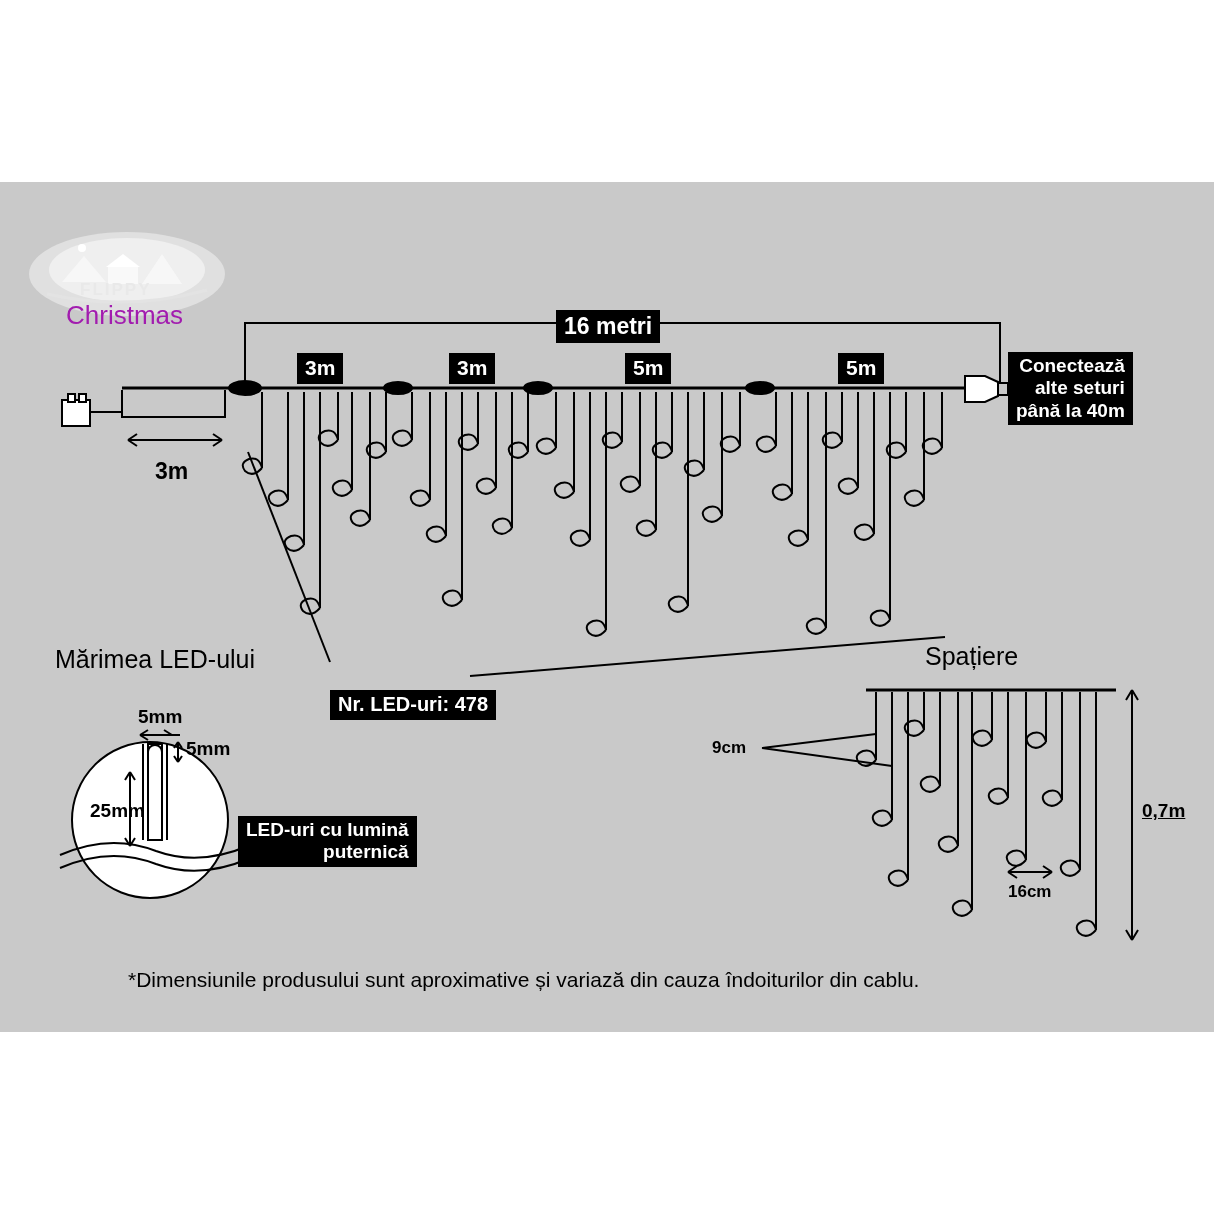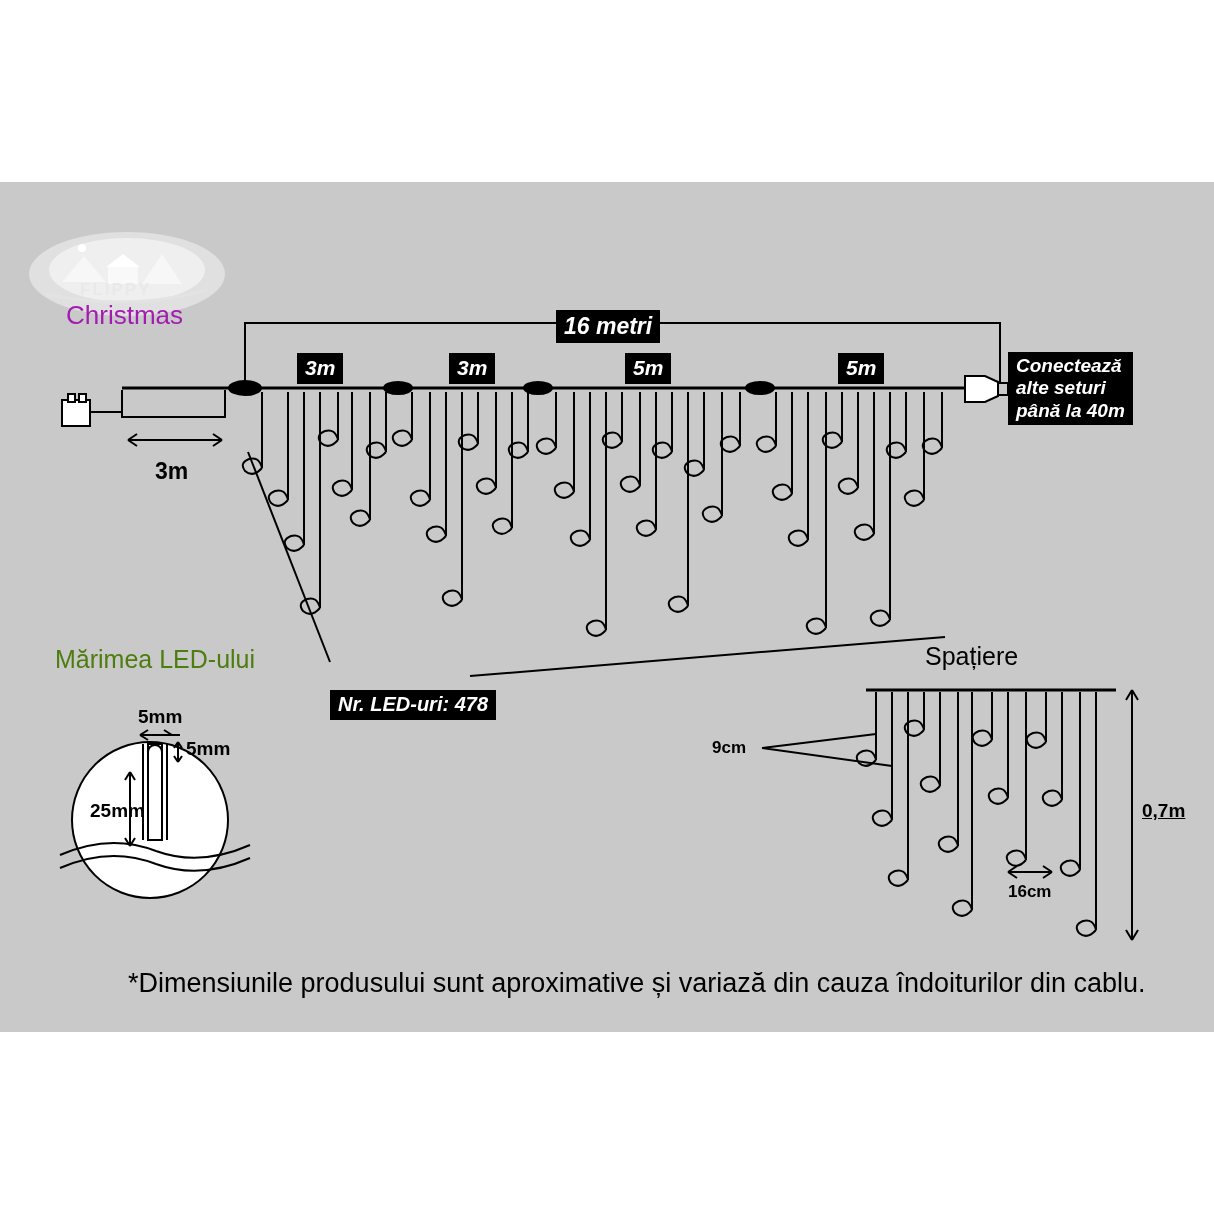--- a/index.html
+++ b/index.html
@@ -1,25 +1,25 @@
 <!DOCTYPE html>
 <html><head>
 <meta charset="utf-8">
 <style>
   html,body{margin:0;padding:0;background:#ffffff;}
   body{width:1214px;height:1214px;font-family:"Liberation Sans",sans-serif;overflow:hidden;}
-  #stage{position:relative;width:1214px;height:1214px;background:#ffffff;}
+  #stage{position:relative;width:1214px;height:1214px;background:#ffffff;text-align:right;}
   #panel{position:absolute;left:0;top:182px;width:1214px;height:850px;background:#c9c9c9;}
   .lbl{position:absolute;color:#ffffff;background:#000000;font-weight:700;line-height:1.18;
-       padding:3px 8px;white-space:pre;font-style:italic;}
+       padding:3px 8px;white-space:pre;}
   .plain{position:absolute;color:#000000;}
   #title{position:absolute;left:450px;top:232px;font-size:52px;color:#000;letter-spacing:.5px;}
   #svgmain{position:absolute;left:0;top:0;width:1214px;height:1214px;}
-  #foot{position:absolute;left:128px;top:968px;font-size:27px;color:#000;}
-  #marime{position:absolute;left:55px;top:645px;font-size:25px;color:#4d7c0f;}
+  #foot{position:absolute;left:128px;top:968px;font-size:21px;color:#000;}
+  #marime{position:absolute;left:55px;top:645px;font-size:25px;color:#000000;}
   #spatiere{position:absolute;left:925px;top:642px;font-size:25px;color:#000000;}
   .sm{font-size:19px;}
   .logo{position:absolute;left:22px;top:222px;width:220px;height:120px;}
   .logo .t1{position:absolute;left:58px;top:58px;font-size:17px;color:#e9e9e9;letter-spacing:2px;font-weight:700;}
   .logo .t2{position:absolute;left:44px;top:78px;font-size:26px;color:#a21caf;}
 </style>
 </head>
 <body>
 
 <div id="stage">
@@ -224,20 +224,22 @@
   <div class="plain" style="left:155px;top:458px;font-size:23px;font-weight:700;">3m</div>
   <div class="lbl" style="left:1008px;top:352px;font-size:19px;">Conectează
 alte seturi
 până la 40m</div>
   <div class="lbl" style="left:330px;top:662px;font-size:20px;margin-top:28px;">Nr. LED-uri: 478</div>
 
   <div id="marime">Mărimea LED-ului</div>
   <div class="plain sm" style="left:138px;top:706px;font-weight:700;">5mm</div>
   <div class="plain sm" style="left:186px;top:738px;font-weight:700;">5mm</div>
   <div class="plain sm" style="left:90px;top:800px;font-weight:700;">25mm</div>
+  <div class="lbl" style="left:238px;top:816px;font-size:19px;">LED-uri cu lumină
+puternică</div>
 
   <div id="spatiere">Spațiere</div>
   <div class="plain" style="left:712px;top:738px;font-size:17px;font-weight:700;">9cm</div>
   <div class="plain" style="left:1008px;top:882px;font-size:17px;font-weight:700;">16cm</div>
   <div class="plain" style="left:1142px;top:800px;font-size:19px;font-weight:700;text-decoration:underline;">0,7m</div>
 
   <div id="foot">*Dimensiunile produsului sunt aproximative și variază din cauza îndoiturilor din cablu.</div>
 </div>
 
 </body></html>

